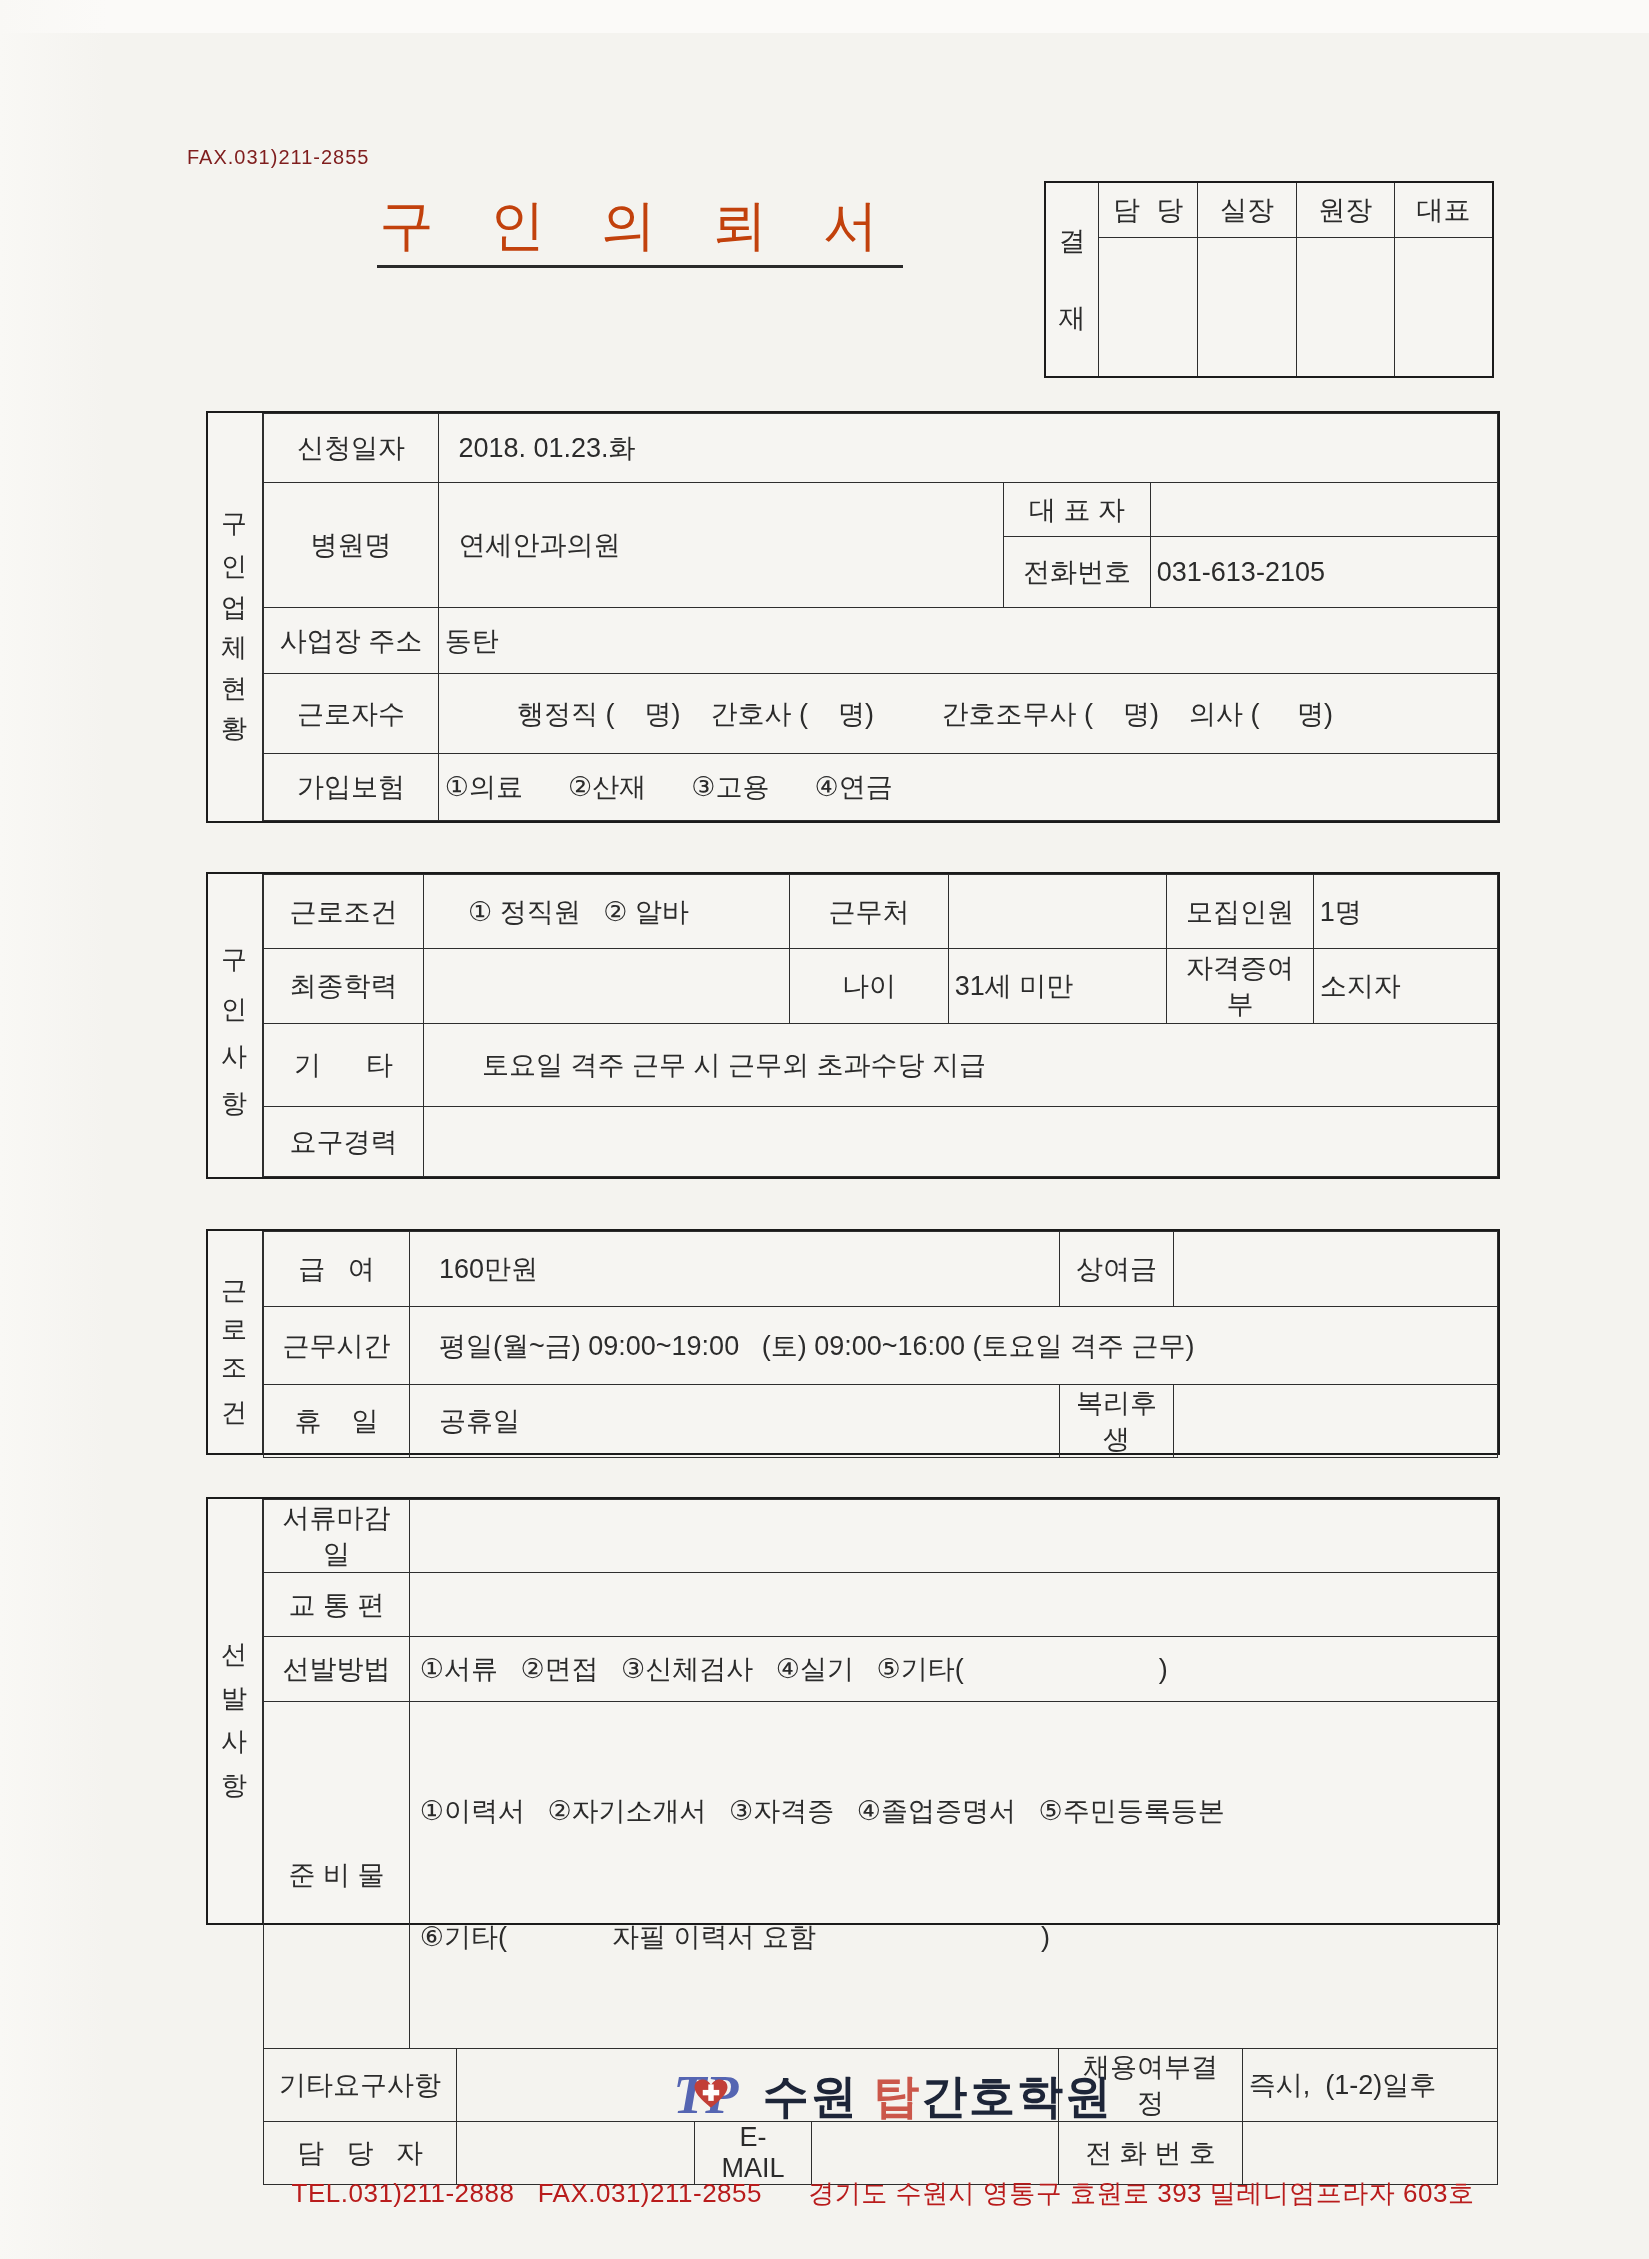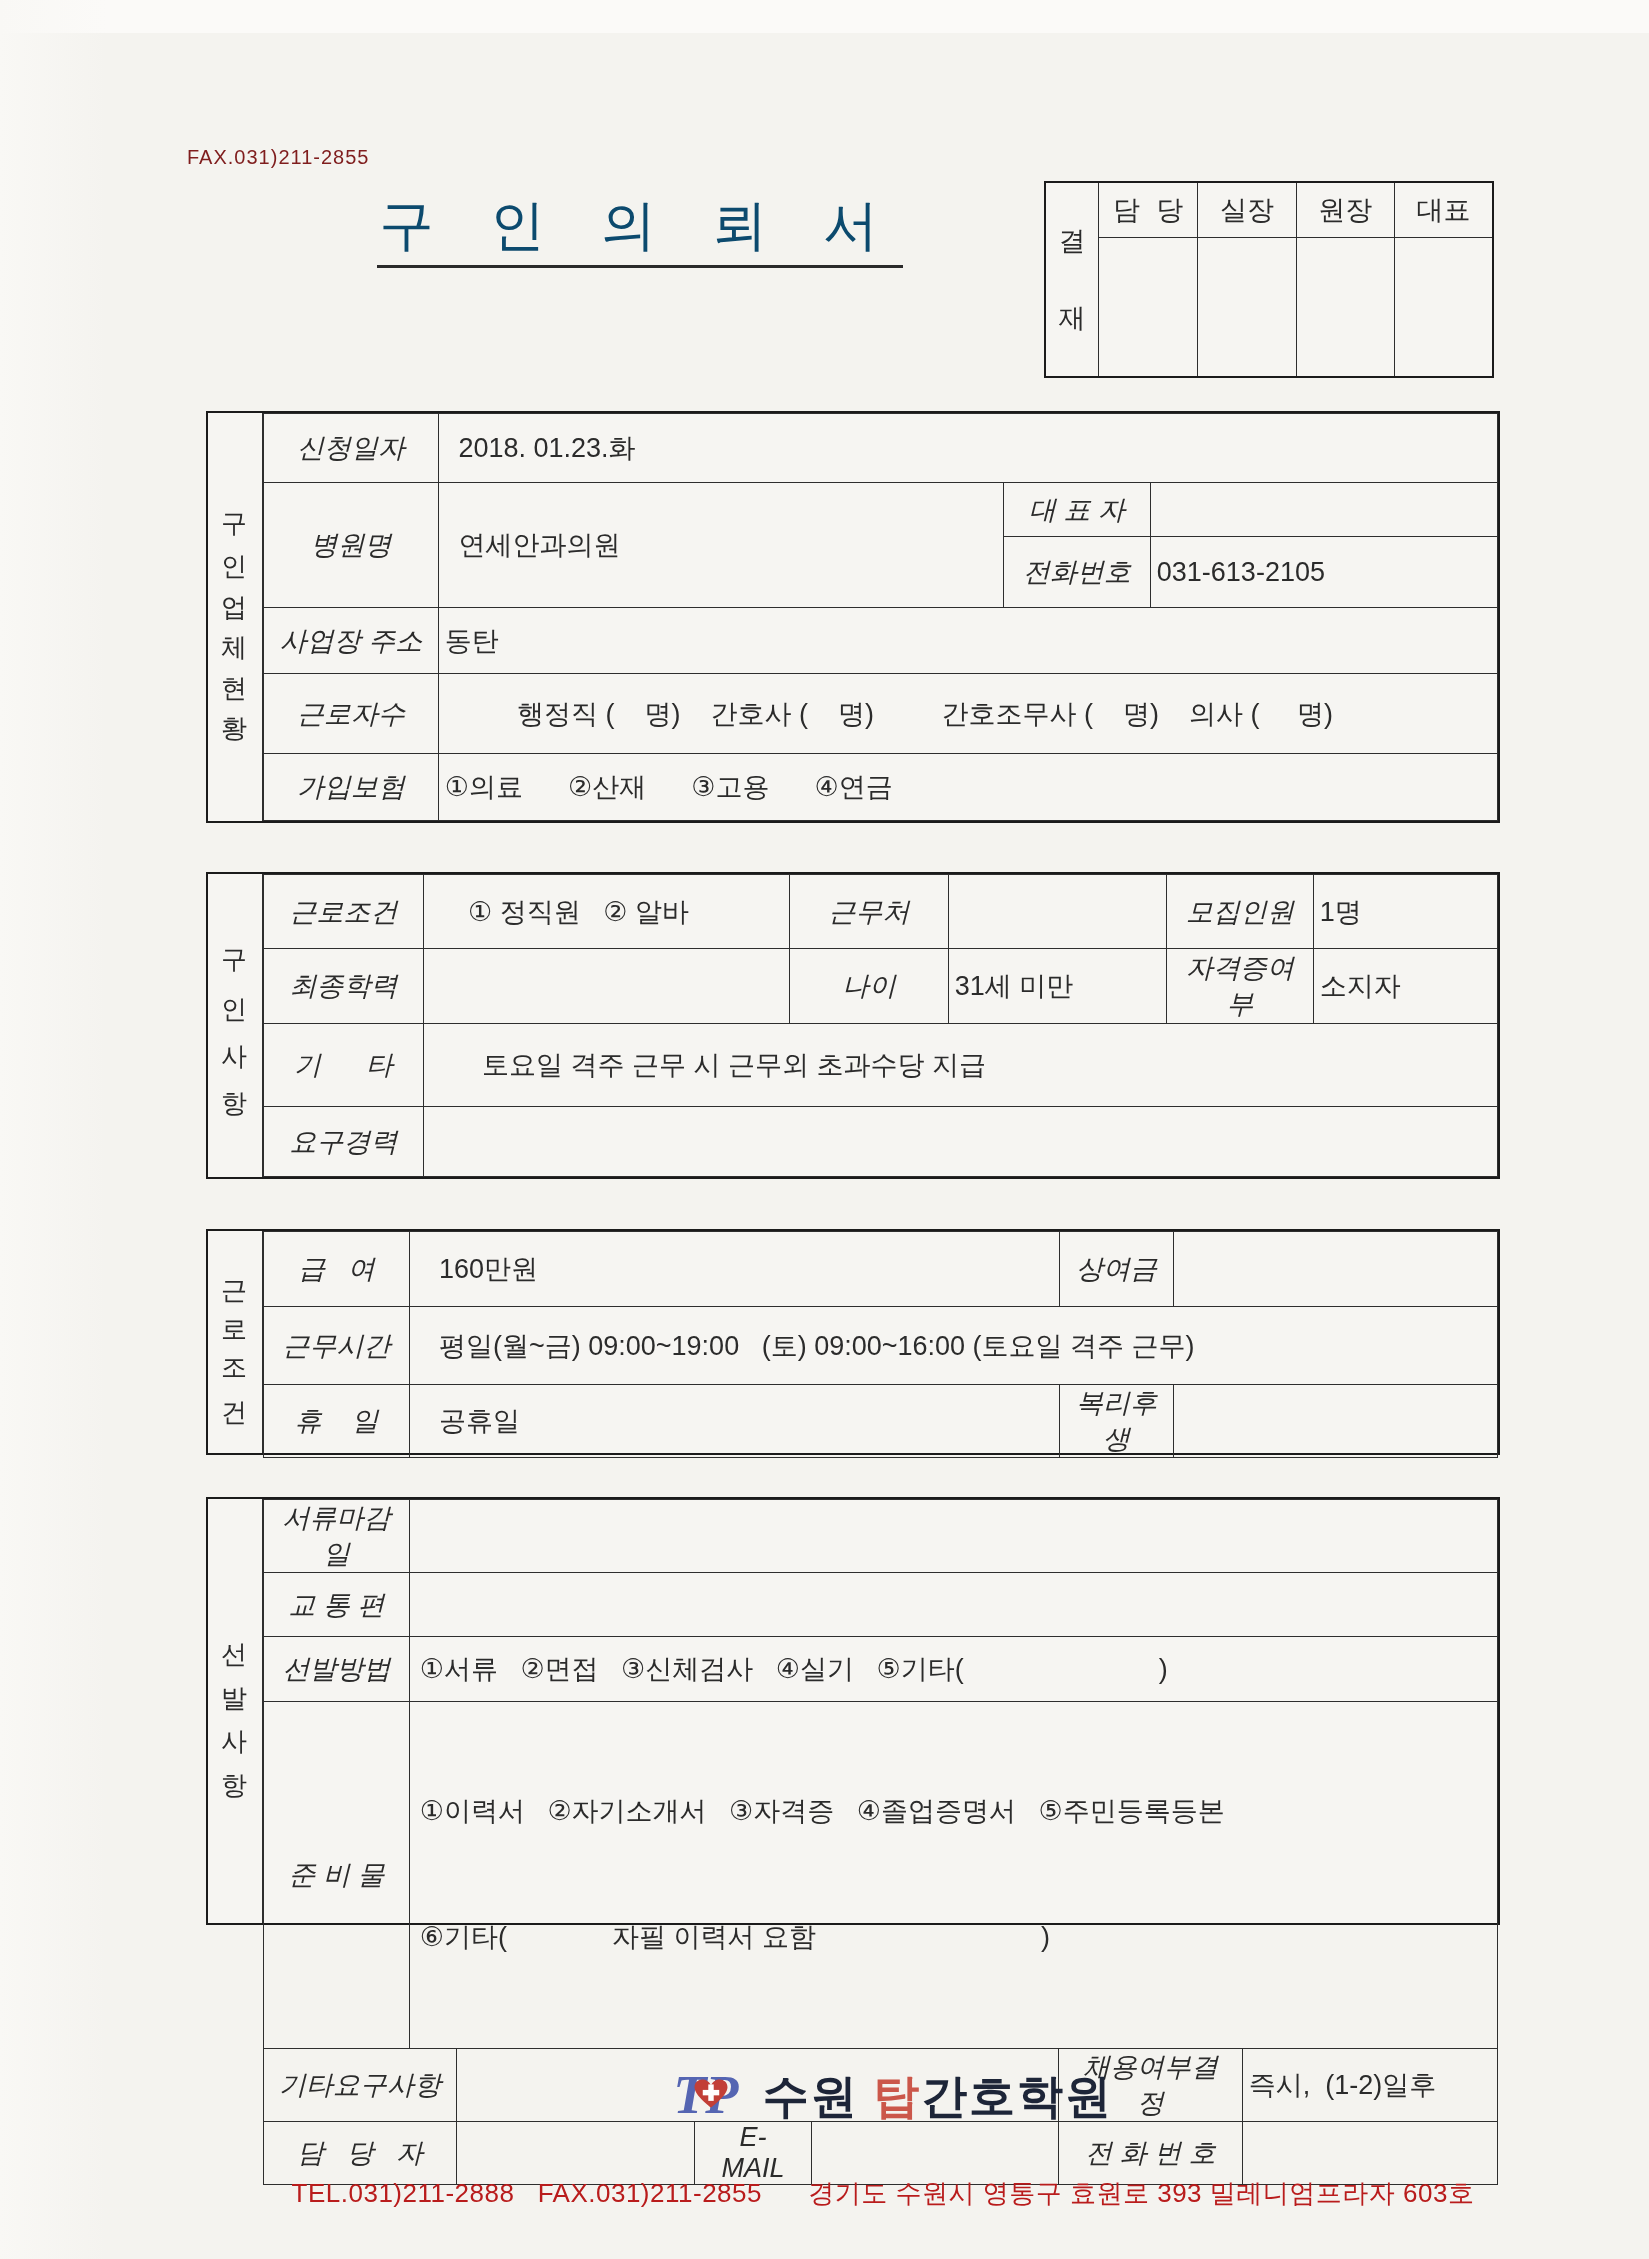--- a/index.html
+++ b/index.html
@@ -18,21 +18,21 @@
   .page::after{ 
     content:''; position:absolute; top:0; left:0; bottom:0; width:107px;
     background:linear-gradient(90deg,#f9f8f5,rgba(249,248,245,0)); pointer-events:none;
   }
 
   .fax { position:absolute; left:187px; top:146px; font-size:20px; letter-spacing:1px; color:#7f1d1d; }
 
   .doc-title {
     position:absolute; left:377px; top:194px;
     font-size:55px; line-height:1.15; letter-spacing:20.4px;
-    color:#0c4a6e; white-space:pre;
+    color:#c2410c; white-space:pre;
     padding:0 3.9px 7.8px 1.9px;
     border-bottom:3.9px solid #2a2a2a;
   }
 
   
   .approval {
     position:absolute; left:1044px; top:181px; width:450px; height:197px;
     border:2.9px solid #1b1b1b; box-sizing:border-box;
     display:flex; background:#f6f5f2;
   }
@@ -62,21 +62,21 @@
   }
   .section table {
     flex:1; border-collapse:collapse; table-layout:fixed; height:100%;
   }
   .section td {
     border:1.9px solid #2e2e2e; box-sizing:border-box;
     font-size:27px; vertical-align:middle;
     white-space:pre-wrap; overflow:hidden;
     padding:0 5.8px;
   }
-  td.lab { text-align:center; padding:0 15px;font-style:italic; }
+  td.lab { text-align:center; padding:0 15px; }
   td.val-left   { text-align:left; padding-left:19.4px; }
   td.val-left30 { text-align:left; padding-left:29px; }
   td.val-left45 { text-align:left; padding-left:44px; }
   td.val-left60 { text-align:left; padding-left:58px; }
   td.val-left80 { text-align:left; padding-left:78px; }
   td.val-left10 { text-align:left; padding-left:9.7px; }
   td.val-center { text-align:left; }
   td.two-line { line-height:1.55; padding-top:5.8px; padding-bottom:5.8px; }
   .lab-small { font-size:26px; }
 

